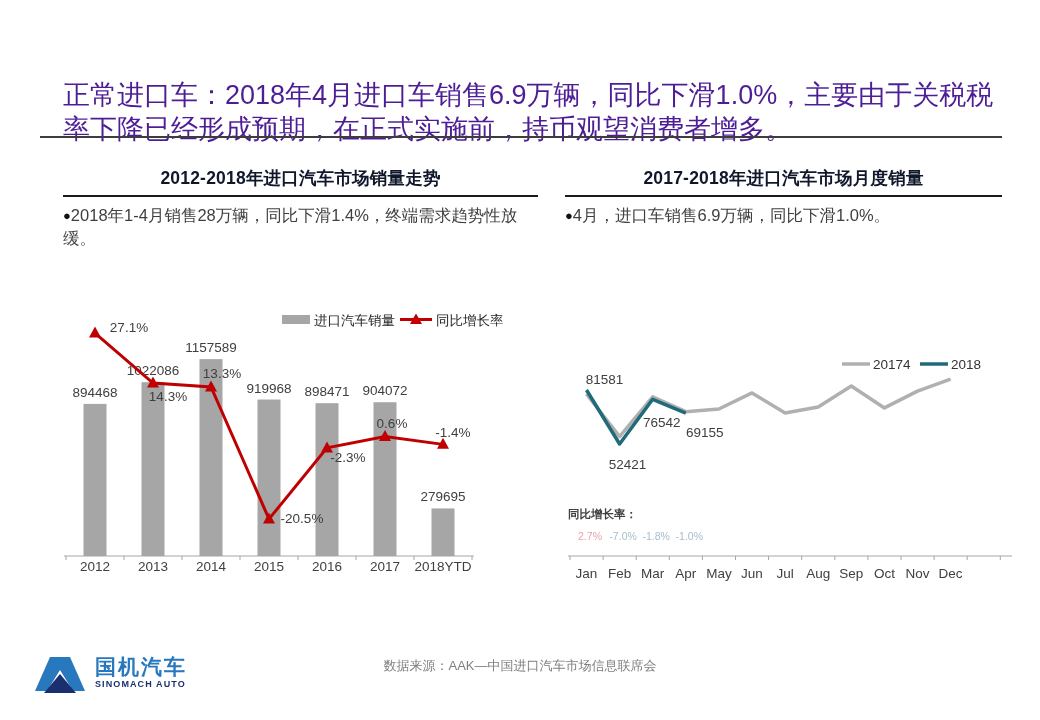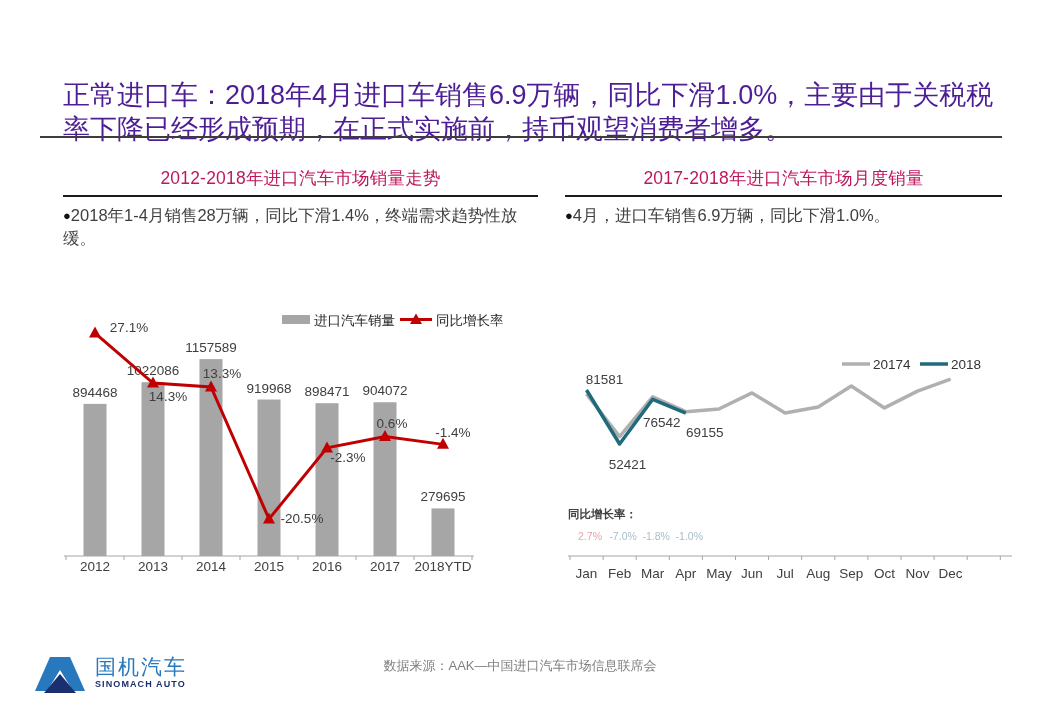--- a/index.html
+++ b/index.html
@@ -9,40 +9,40 @@
   }
   .slide-title{
     position:absolute;left:63px;top:50px;width:945px;
     font-size:27px;line-height:34px;font-weight:normal;color:#4c1d95;margin-top:28px;
   }
   .title-rule{position:absolute;left:40px;top:136px;width:962px;height:2px;background:#3d3d3d;}
   .col{position:absolute;top:166px;}
   .col-left{left:63px;width:475px;}
   .col-right{left:565px;width:437px;}
   .section-header{
-    width:100%;text-align:center;font-size:17.5px;font-weight:normal;color:#be185d;
+    width:100%;text-align:center;font-size:17.5px;font-weight:bold;color:#0f172a;
     letter-spacing:0.2px;height:28px;line-height:24px;
   }
   .section-underline{width:100%;height:2px;background:#1a1a1a;margin-top:1px;}
   .bullet{
     margin-top:7px;font-size:16.5px;line-height:23px;color:#3f3f3f;
   }
   .bullet .marker{font-size:13px;vertical-align:1px;color:#111;}
   .chart-svg{position:absolute;background:transparent;}
   #left-chart{left:60px;top:300px;}
   #right-chart{left:560px;top:340px;}
   svg text{font-family:"Liberation Sans","DejaVu Sans",sans-serif;}
   .growth-caption{
     position:absolute;left:568px;top:507px;font-size:11.5px;font-weight:bold;color:#404040;
   }
   .growth-values{position:absolute;left:560px;top:526px;width:200px;height:16px;}
   .growth-values span{position:absolute;top:4px;width:34px;text-align:center;font-size:10.5px;}
   .footer-logo{position:absolute;left:33px;top:649px;display:flex;align-items:center;}
   .logo-text{margin-left:8px;}
-  .logo-cn{font-size:21px;font-weight:normal;color:#2878BE;line-height:24px;letter-spacing:2px;}
+  .logo-cn{font-size:21px;font-weight:bold;color:#2878BE;line-height:24px;letter-spacing:2px;}
   .logo-en{font-size:9px;font-weight:bold;color:#1B2F6E;letter-spacing:1.1px;margin-top:0;}
   .source-text{
     position:absolute;left:0;right:0;top:657px;text-align:center;
     font-size:13px;color:#7f7f7f;
   }
 </style>
 </head>
 <body>
 
 <div class="slide">

